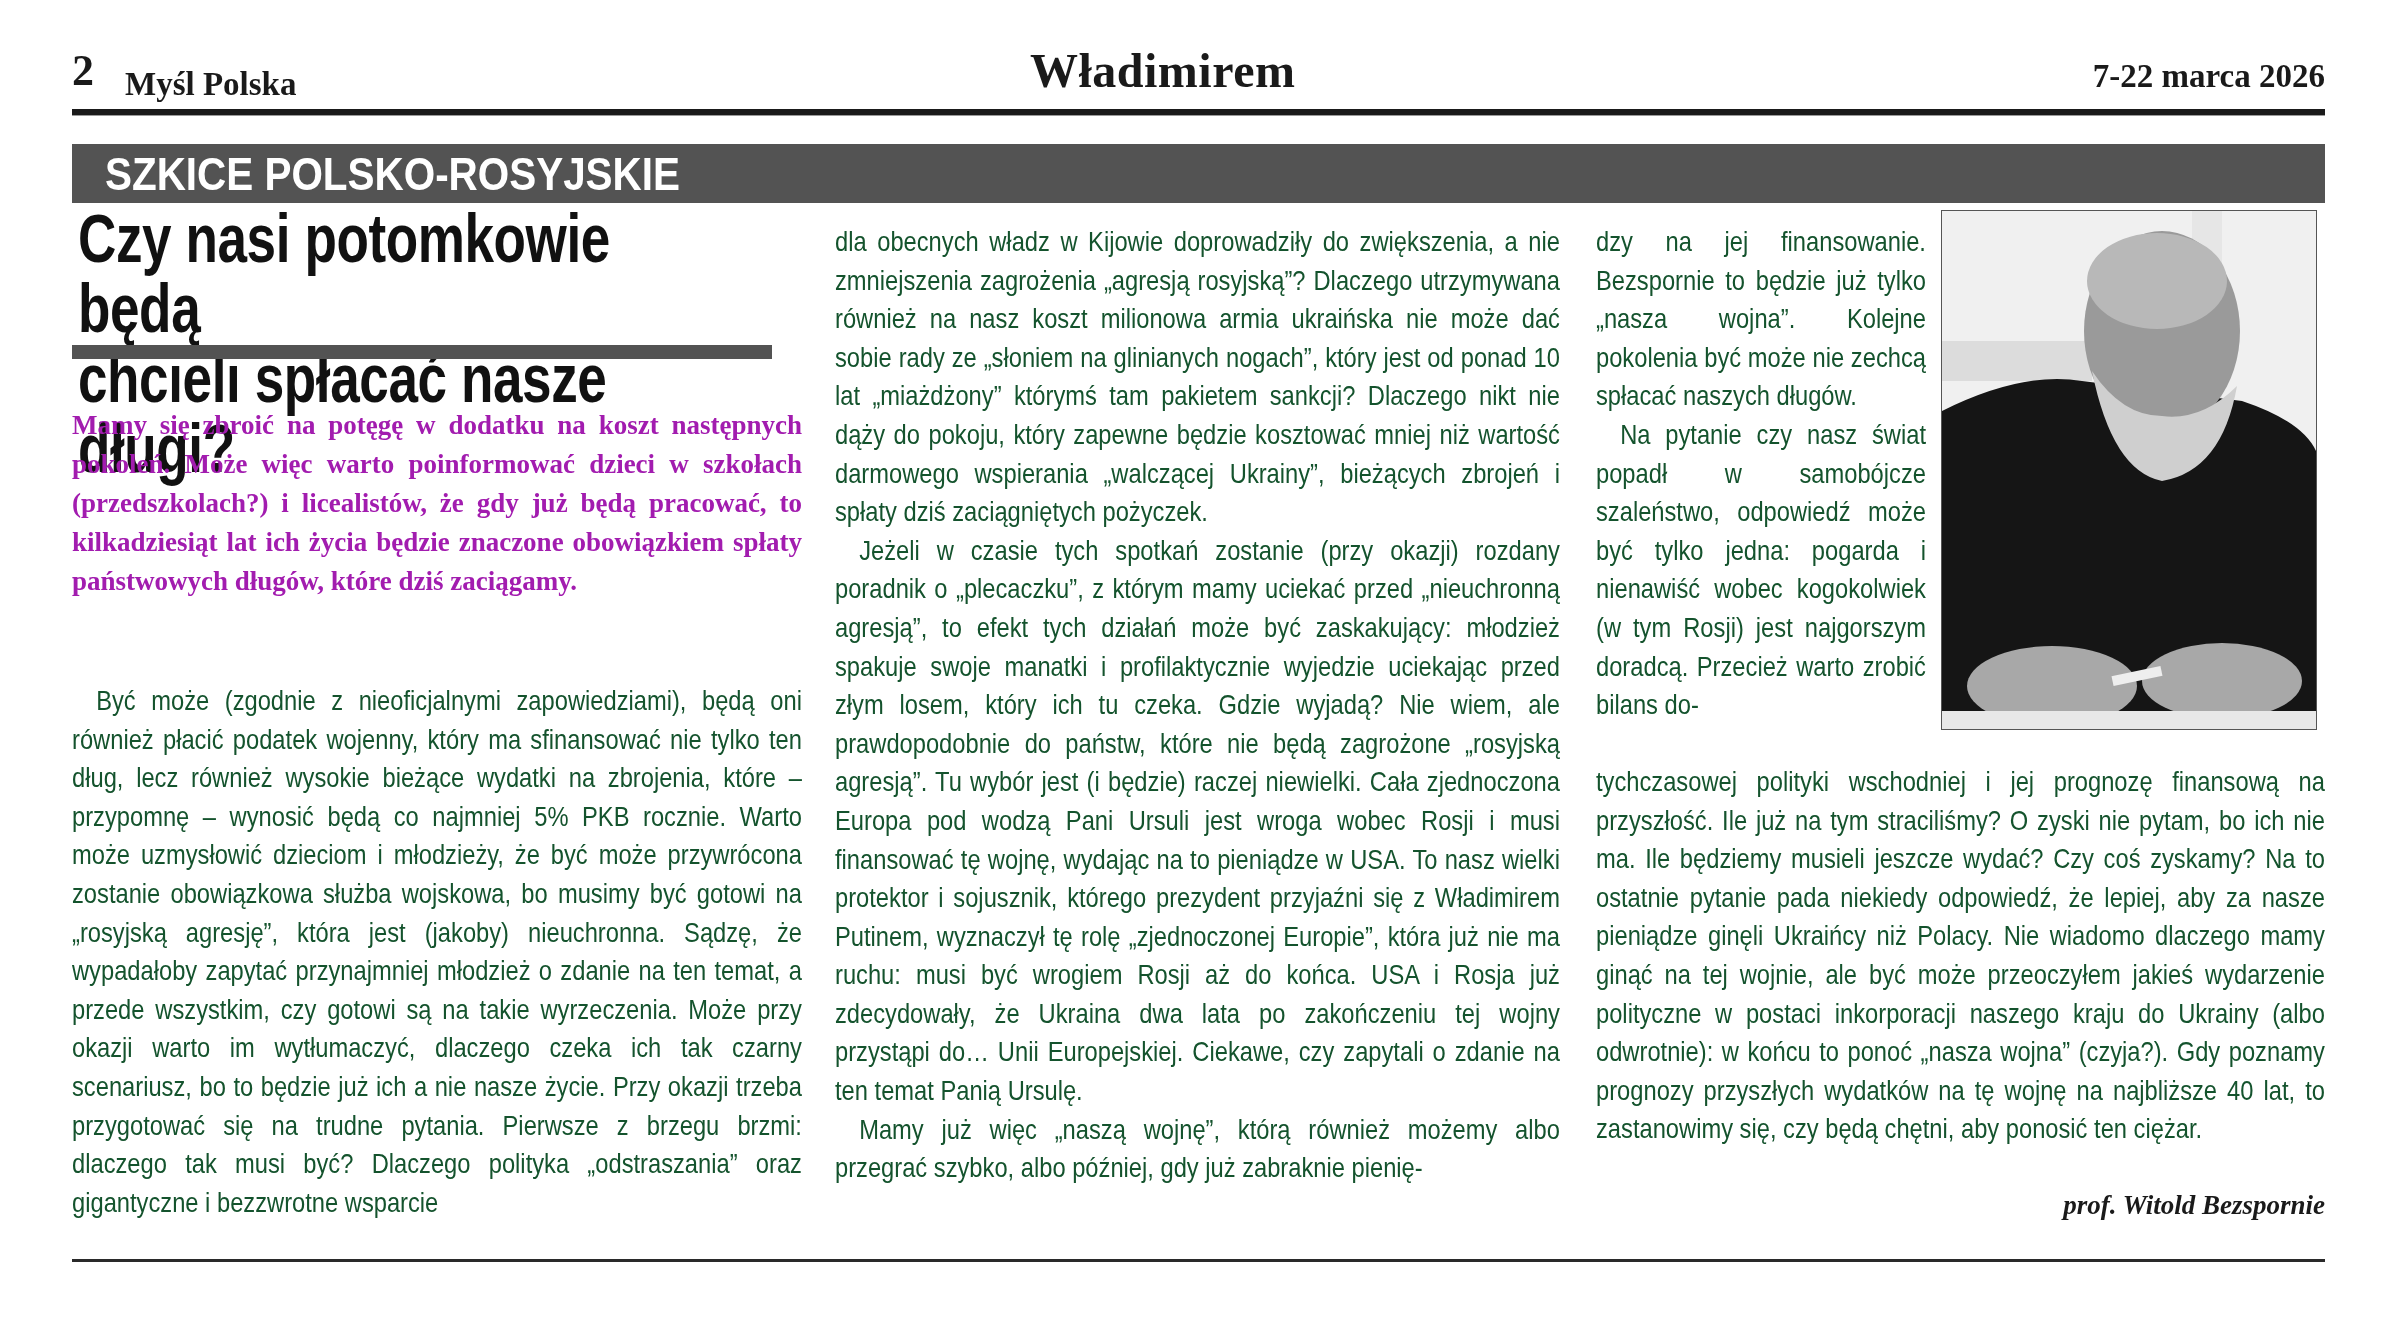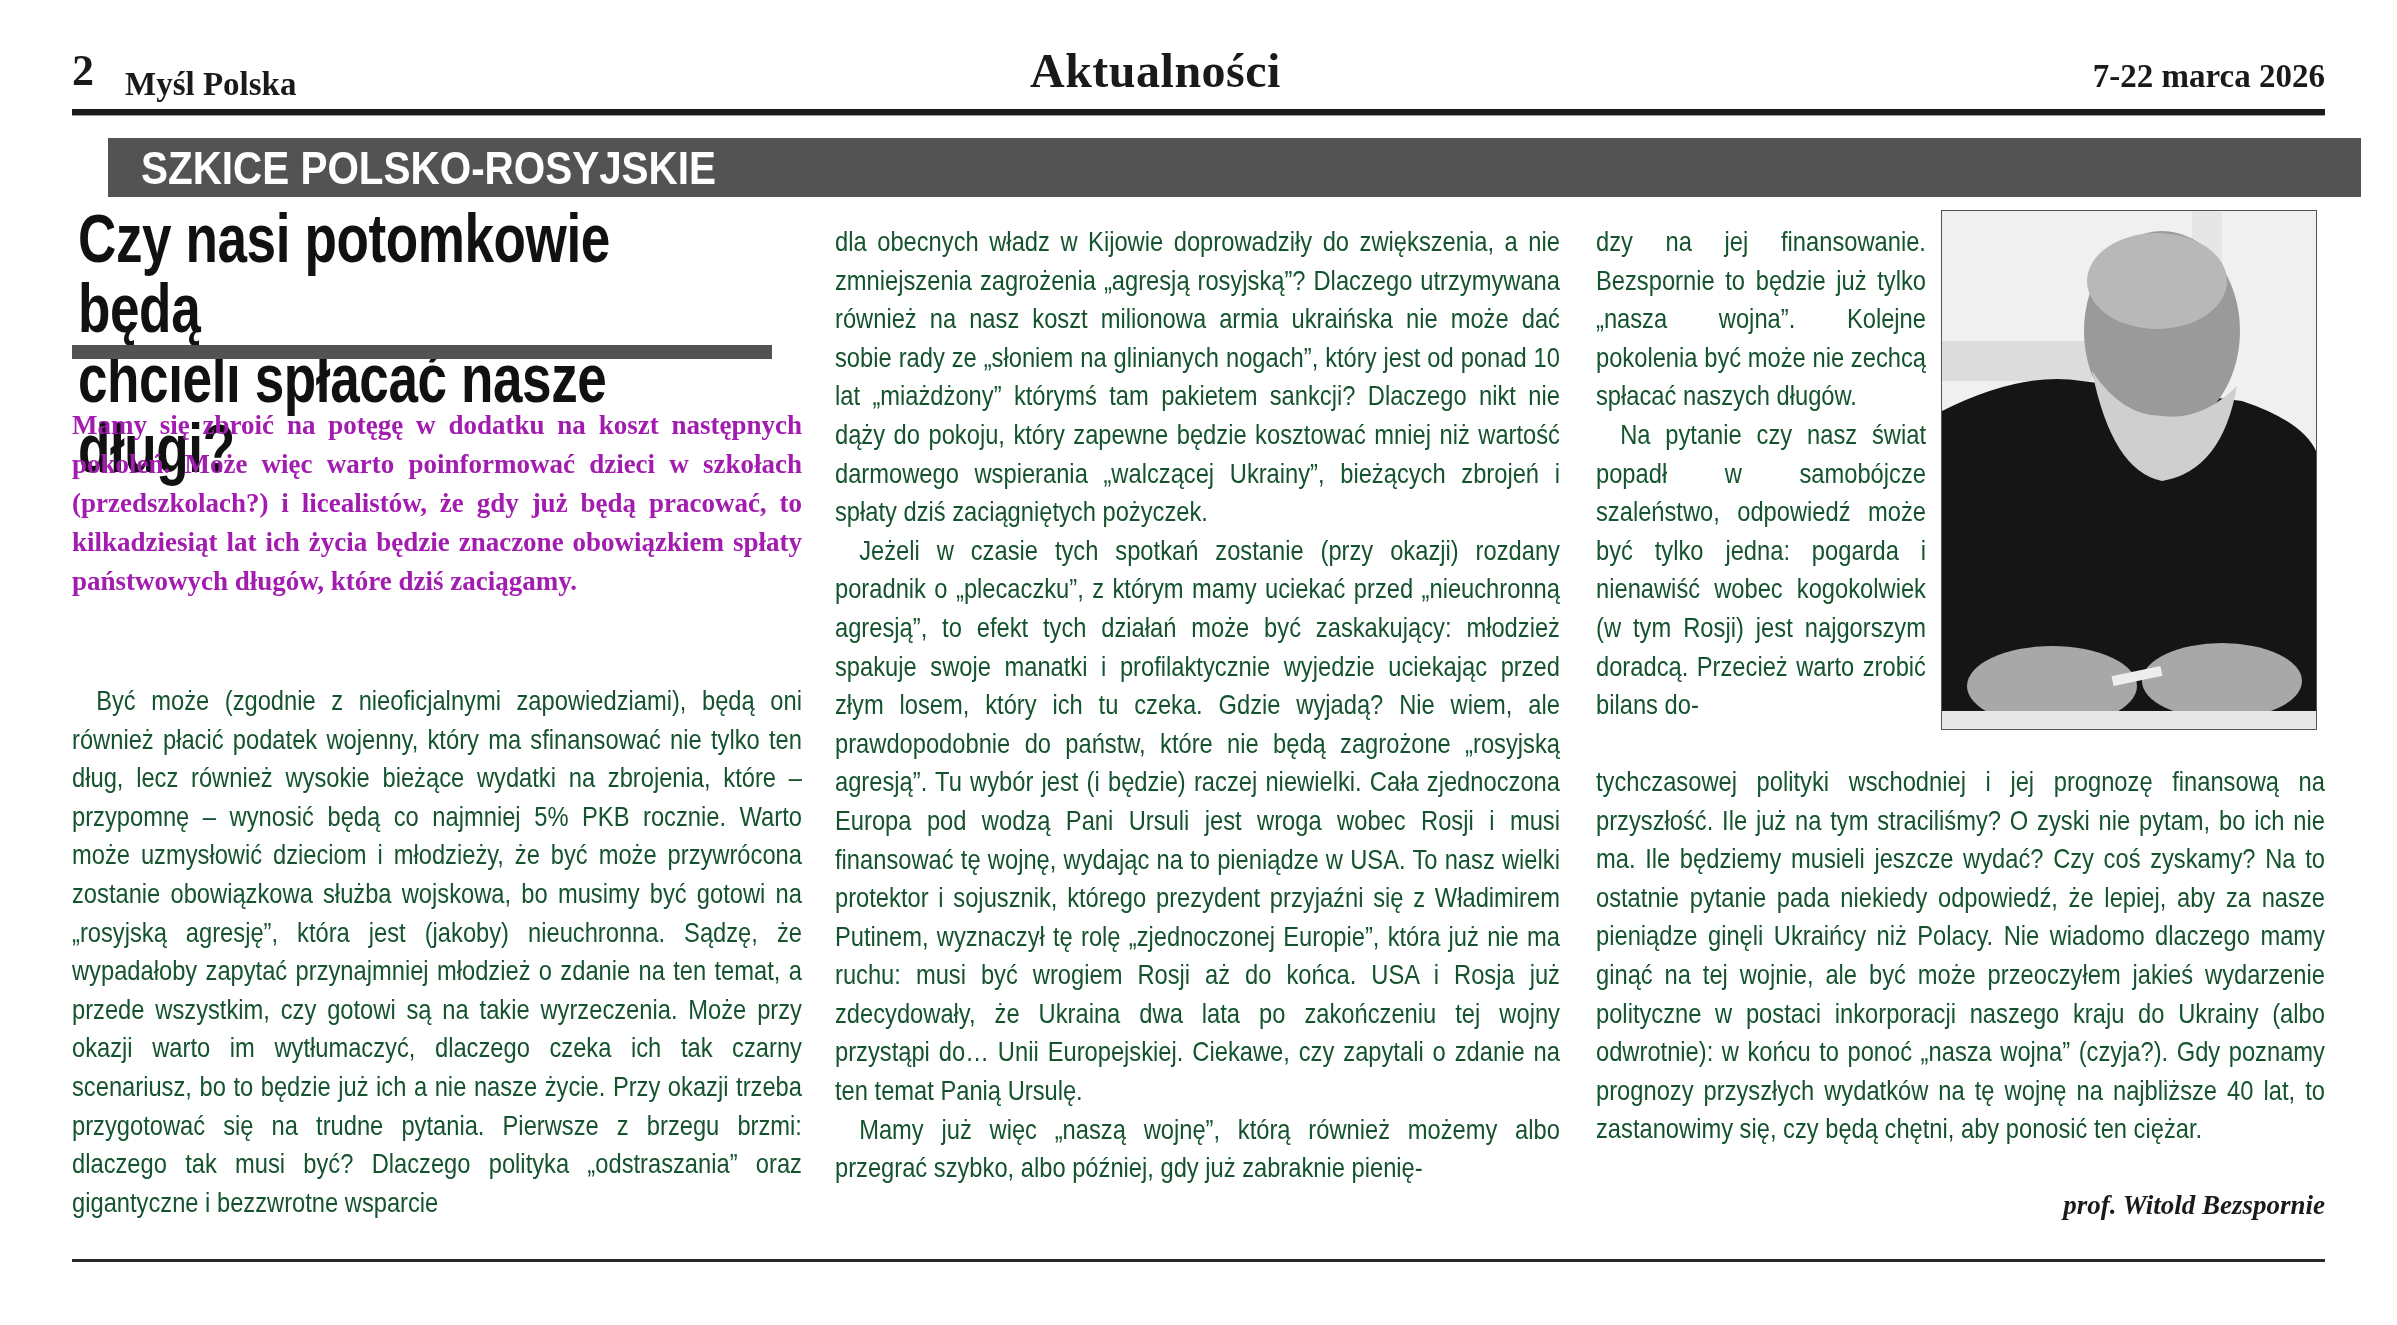--- a/index.html
+++ b/index.html
@@ -9,21 +9,21 @@
   .sans { font-family:"Liberation Sans","DejaVu Sans",sans-serif; }
 
   
   #page-num { left:72px; top:46px; font-size:44px; font-weight:bold; line-height:50px; }
   #pub-name { left:125px; top:56px; font-size:33px; font-weight:bold; line-height:40px;margin-top:8px; }
   #section-title { left:1030px; top:44px; font-size:48px; font-weight:bold; line-height:54px; letter-spacing:0.5px; }
   #issue-date { right:72px; top:56px; font-size:33px; font-weight:bold; line-height:40px; }
   #top-rule { left:72px; top:109px; width:2253px; height:6px; background:#1a1a1a; border-bottom:1px solid #9a9a9a; }
 
   
-  #banner { left:72px; top:138px; width:2253px; height:59px; background:#535353;margin-left:36px; }
+  #banner { left:72px; top:144px; width:2253px; height:59px; background:#535353; }
   #banner-text { position:absolute; left:33px; top:2px; color:#ffffff; font-size:47px; font-weight:bold; line-height:56px;
     transform:scaleX(0.86); transform-origin:left center; white-space:nowrap; }
 
   
   #headline { left:78px; top:203px; width:820px; font-size:68px; font-weight:bold; line-height:70px; color:#111;
     transform:scaleX(0.78); transform-origin:left top; letter-spacing:-0.5px; }
   #headline-rule { left:72px; top:345px; width:700px; height:14px; background:#535353; }
 
   
   #lead { left:72px; top:406px; width:730px; font-size:27px; font-weight:bold; line-height:39px; text-align:justify; color:#a21caf; }
@@ -42,21 +42,21 @@
   #photo { left:1941px; top:210px; width:374px; height:518px; border:1px solid #555; background:#f2f2f2; overflow:hidden; }
 
   #byline { right:72px; top:1188px; font-size:27px; font-style:italic; font-weight:bold; line-height:34px; }
   #bottom-rule { left:72px; top:1259px; width:2253px; height:3px; background:#2a2a2a; }
 </style>
 </head>
 <body>
 
 <div class="abs serif" id="page-num">2</div>
 <div class="abs serif" id="pub-name">Myśl Polska</div>
-<div class="abs serif" id="section-title">Aktualności</div>
+<div class="abs serif" id="section-title">Władimirem</div>
 <div class="abs serif" id="issue-date">7-22 marca 2026</div>
 <div class="abs" id="top-rule"></div>
 
 <div class="abs" id="banner">
   <div id="banner-text" class="sans">SZKICE POLSKO-ROSYJSKIE</div>
 </div>
 
 <div class="abs sans" id="headline">
   <div>Czy nasi potomkowie będą</div>
   <div>chcieli spłacać nasze długi?</div>

